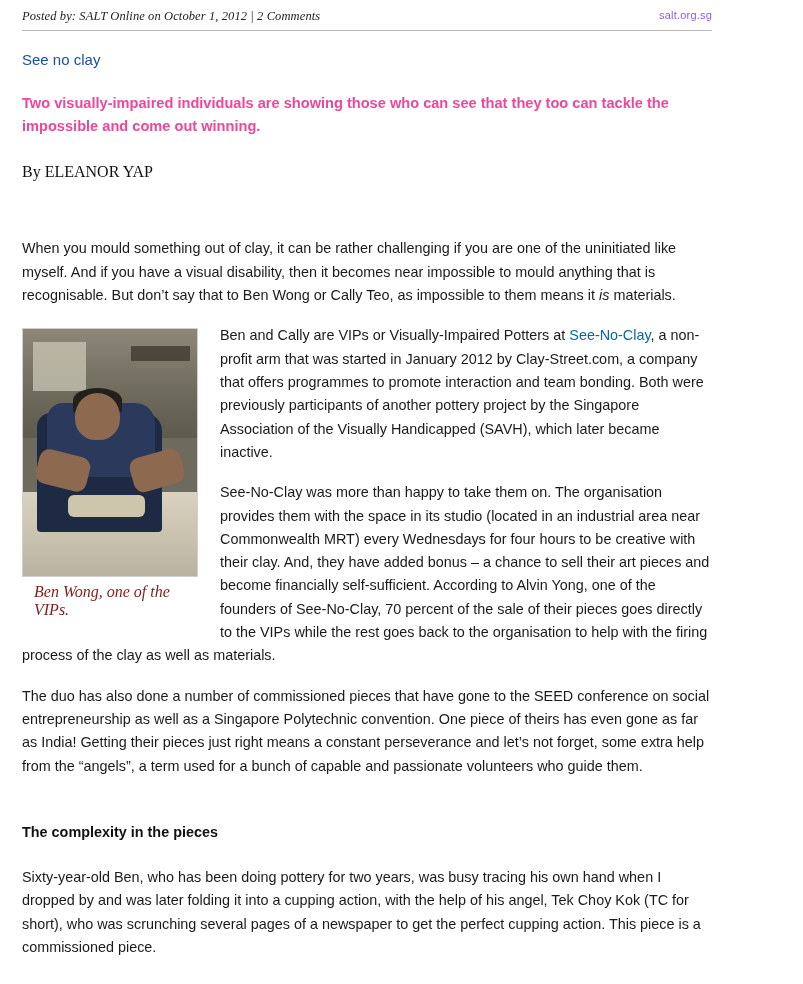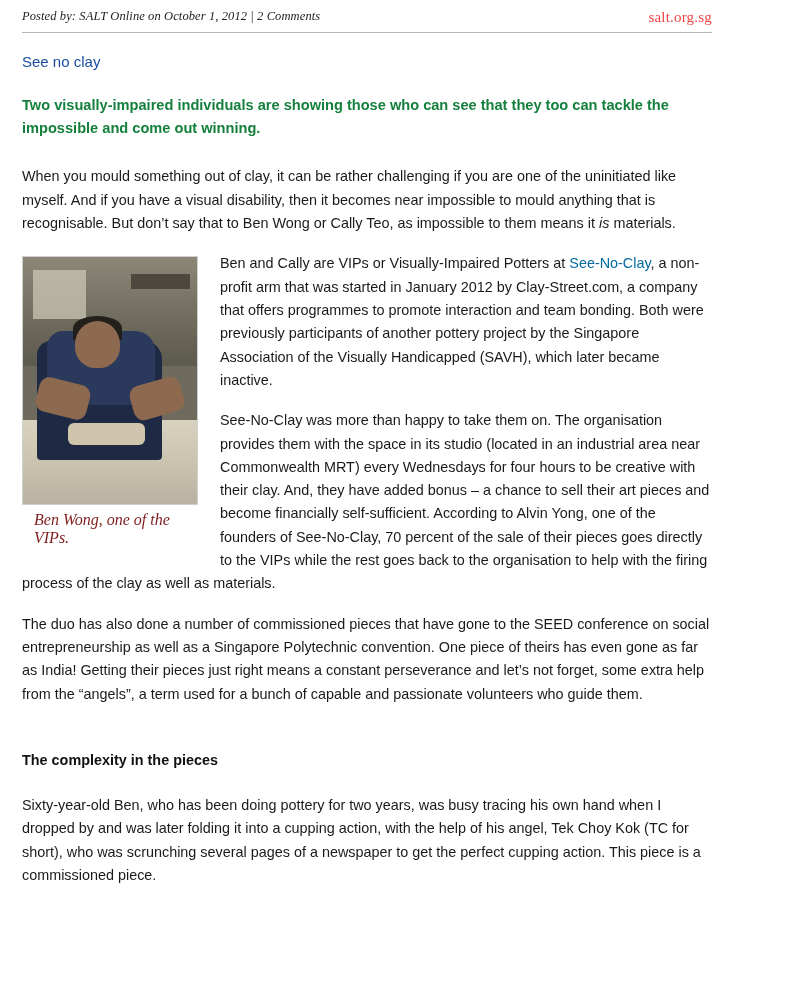--- a/index.html
+++ b/index.html
@@ -32,42 +32,42 @@
   }
   .meta {
     font-family: "Liberation Serif", serif;
     font-style: italic;
     font-size: 12.5px;
     color: #222;
     letter-spacing: 0.1px;
     white-space: nowrap;
   }
   .site {
-    font-family: Liberation Serif, serif;
-    font-size: 15px;
-    color: #ef4444;
+    font-family: Liberation Sans, sans-serif;
+    font-size: 11px;
+    color: #8b5cf6;
     letter-spacing: 0.2px;
   }
   
   .article {
     padding-top: 20px;
   }
   .kicker {
     color: #1a4fa0;
     font-size: 15px;
     font-weight: normal;
     margin: 0 0 24px 0;
   }
   .standfirst {
     font-size: 14.6px;
     font-weight: bold;
     line-height: 1.55;
     margin: 0 0 26px 0;
     max-width: 740px;
-    color: #15803d;
+    color: #ec4899;
   }
   .byline {
     font-family: "Liberation Serif", serif;
     font-size: 16px;
     margin: 0 0 56px 0;
     color: #111;
   }
   p.body {
     font-size: 14.4px;
     line-height: 1.62;
@@ -169,20 +169,21 @@
     <div class="meta">Posted by: SALT Online on October 1, 2012 | 2 Comments</div>
     <div class="site">salt.org.sg</div>
   </div>
 
   <div class="article">
 
     <h1 class="kicker">See no clay</h1>
 
     <p class="standfirst">Two visually-impaired individuals are showing those who can see that they too can tackle the impossible and come out winning.</p>
 
+    <p class="byline">By ELEANOR YAP</p>
 
     <p class="body"><span>When you mould something out of clay, it can be rather challenging if you are one of the uninitiated like myself. And if you have a visual disability, then it becomes near impossible to mould anything that is recognisable. But don’t say that to Ben Wong or Cally Teo, as impossible to them means it </span><em class="ital">is</em><span> materials.</span></p>
 
     <div class="figure">
       <div class="photo">
         <div class="wall"></div>
         <div class="window"></div>
         <div class="shelf"></div>
         <div class="table"></div>
         <div class="apron"></div>

